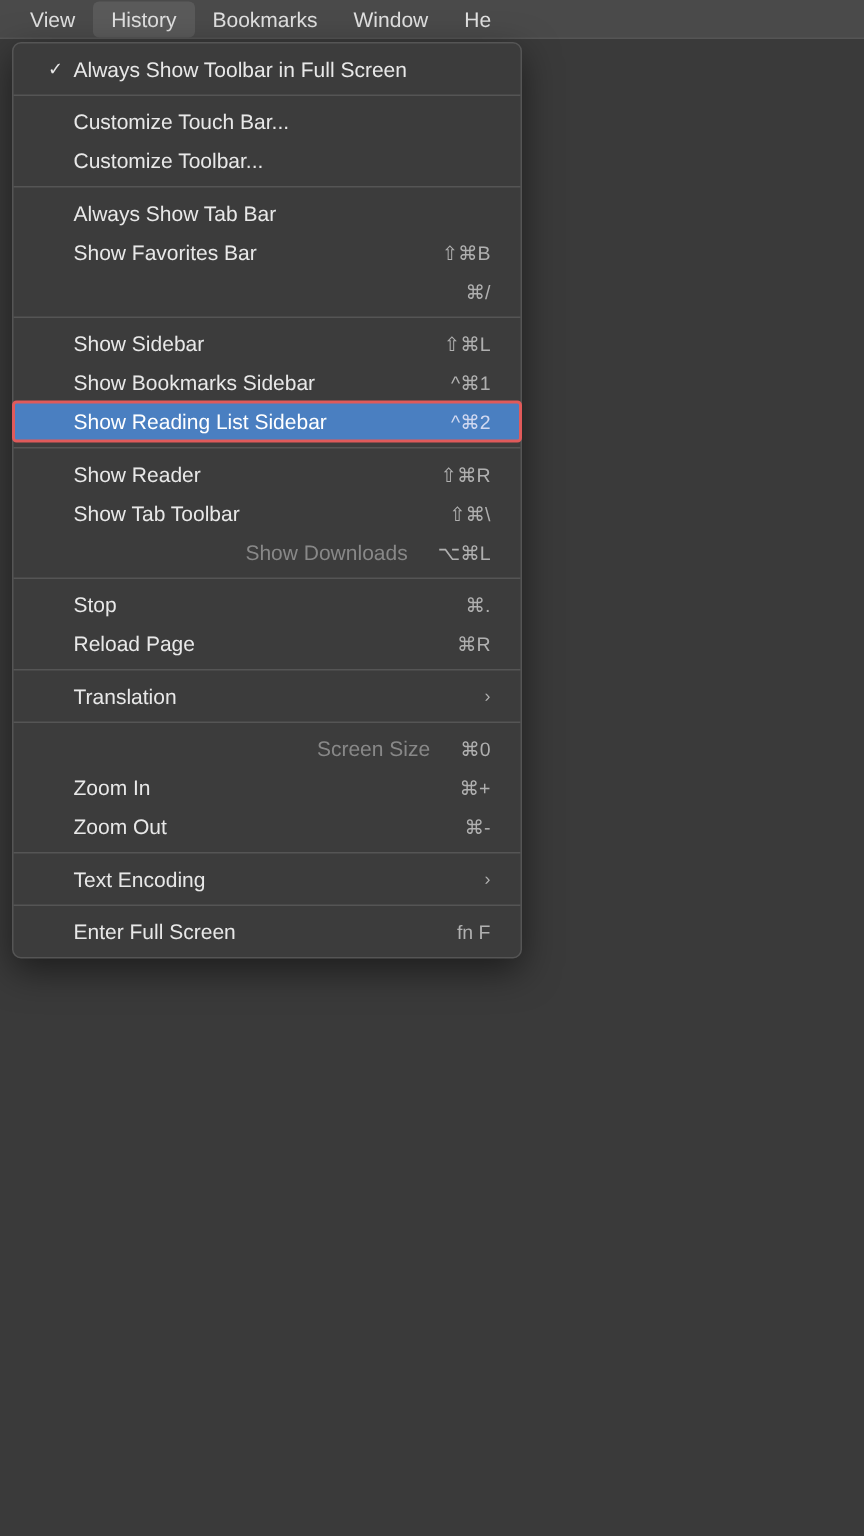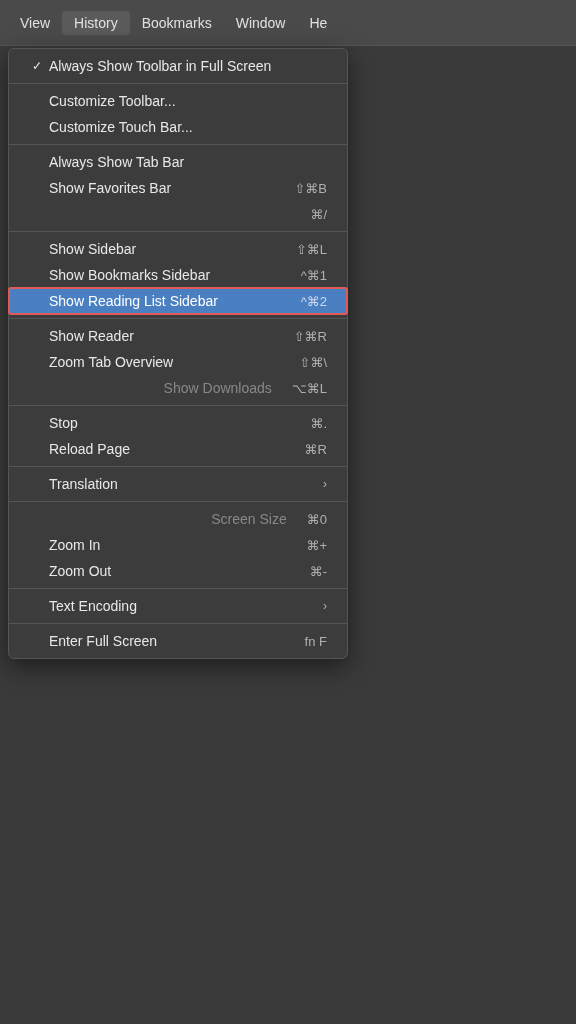--- a/index.html
+++ b/index.html
@@ -15,21 +15,21 @@
       font-family: -apple-system, BlinkMacSystemFont, 'Helvetica Neue', sans-serif;
       font-size: 14px;
       color: #ffffff;
       overflow: hidden;
     }
 
     
     .menu-bar {
       display: flex;
       align-items: center;
-      height: 46px;
+      height: 26px;
       background: #4a4a4a;
       border-bottom: 1px solid #555;
       padding: 0 8px;
     }
 
     .menu-bar-item {
       padding: 4px 12px;
       color: #e0e0e0;
       font-size: 14px;
       cursor: default;
@@ -140,25 +140,25 @@
 </div>
 
 <div class="dropdown-menu" id="menu-container">
 <div class="menu-item">
       <div class="checkmark-area">✓</div>
       <span class="item-label">Always Show Toolbar in Full Screen</span>
     </div>
     <div class="menu-separator"></div>
     <div class="menu-item">
       <div class="checkmark-area"></div>
+      <span class="item-label">Customize Touch Bar...</span>
+    </div>
+    <div class="menu-item">
+      <div class="checkmark-area"></div>
       <span class="item-label">Customize Toolbar...</span>
-    </div>
-    <div class="menu-item">
-      <div class="checkmark-area"></div>
-      <span class="item-label">Customize Touch Bar...</span>
     </div>
     <div class="menu-separator"></div>
     <div class="menu-item">
       <div class="checkmark-area"></div>
       <span class="item-label">Always Show Tab Bar</span>
     </div>
     <div class="menu-item">
       <div class="checkmark-area"></div>
       <span class="item-label">Show Favorites Bar</span>
       <span class="item-shortcut">⇧⌘B</span>
@@ -184,21 +184,21 @@
       <span class="item-shortcut">^⌘2</span>
     </div>
     <div class="menu-separator"></div>
     <div class="menu-item">
       <div class="checkmark-area"></div>
       <span class="item-label">Show Reader</span>
       <span class="item-shortcut">⇧⌘R</span>
     </div>
     <div class="menu-item">
       <div class="checkmark-area"></div>
-      <span class="item-label">Zoom Tab Overview</span>
+      <span class="item-label">Show Tab Toolbar</span>
       <span class="item-shortcut">⇧⌘\</span>
     </div>
     <div class="menu-item disabled">
       <div class="checkmark-area"></div>
       <span class="item-label">Show Downloads</span>
       <span class="item-shortcut">⌥⌘L</span>
     </div>
     <div class="menu-separator"></div>
     <div class="menu-item">
       <div class="checkmark-area"></div>

